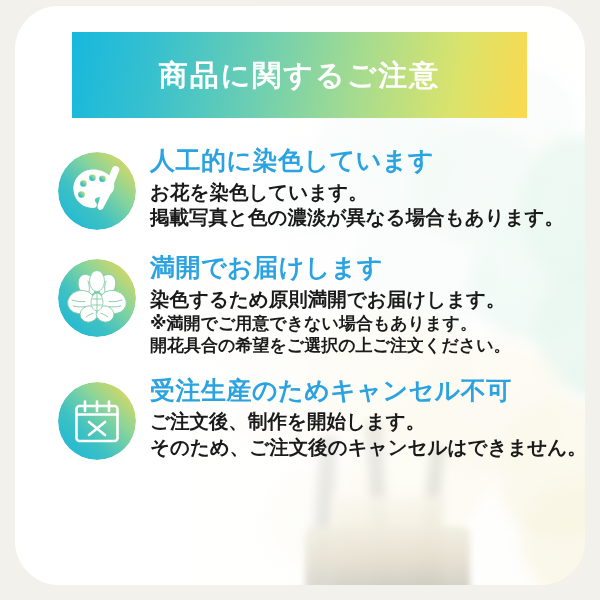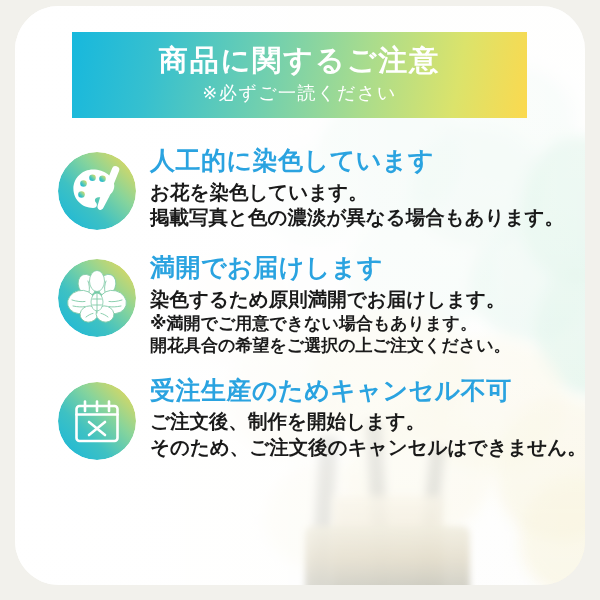--- a/index.html
+++ b/index.html
@@ -191,21 +191,20 @@
         <div class="stem s2"></div>
         <div class="stem s3"></div>
       <div class="pot2"></div>
       <div class="pot"></div>
       <div class="wash"></div>
       <div class="wash2"></div>
     </div>
 
     <div class="header-band">
       <div class="header-title">商品に関するご注意</div>
-      <div class="header-sub">※必ずご一読ください</div>
     </div>
 
     <div class="sections">
 
       <div class="section sec-1">
         <div class="icon-wrap">
           <svg class="icon-circle" viewBox="0 0 78 78" xmlns="http://www.w3.org/2000/svg">
             <defs>
               <linearGradient id="g1" x1="0" y1="1" x2="1" y2="0">
                 <stop offset="0%" stop-color="#16b6dd"></stop>

